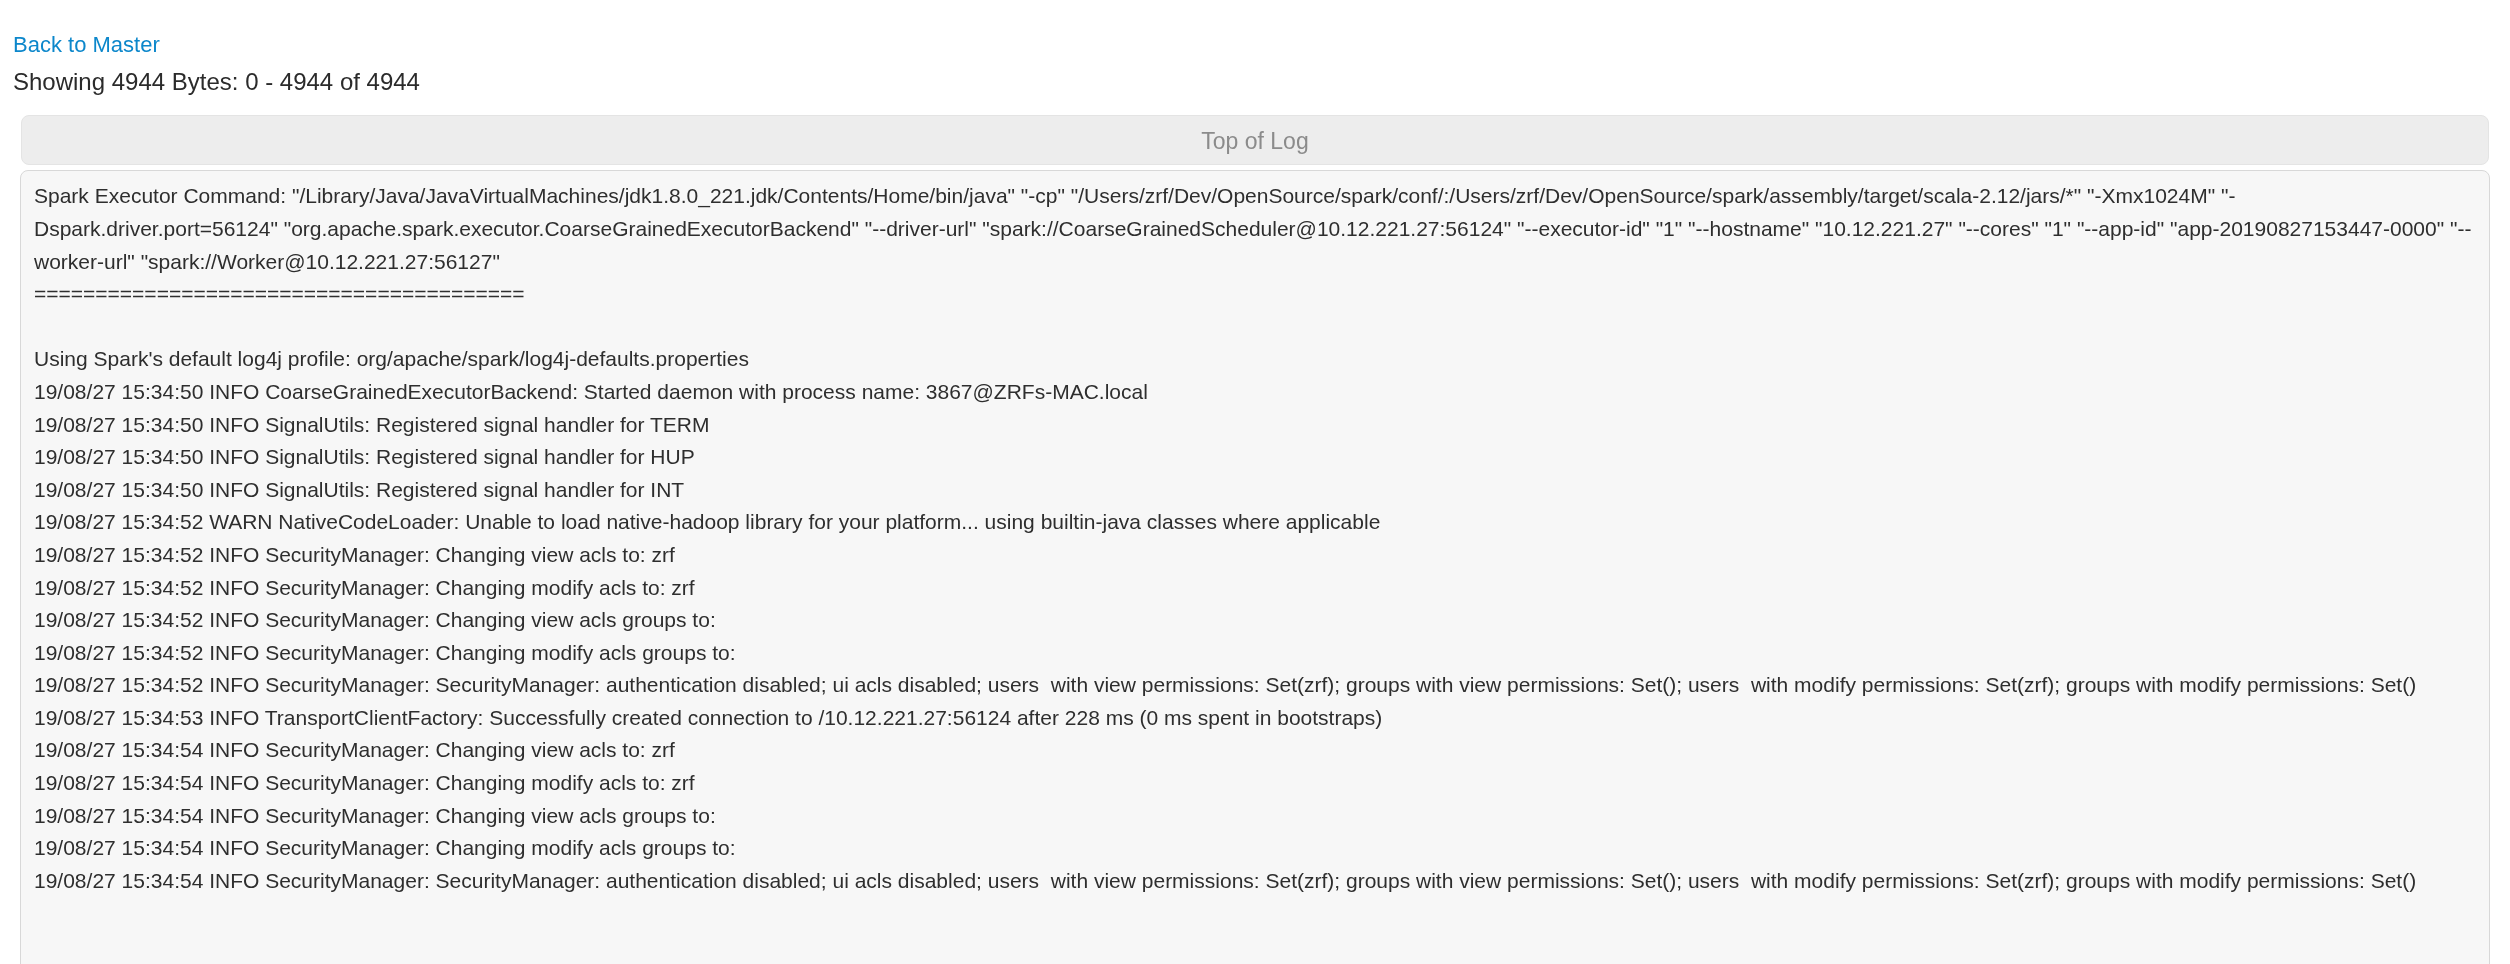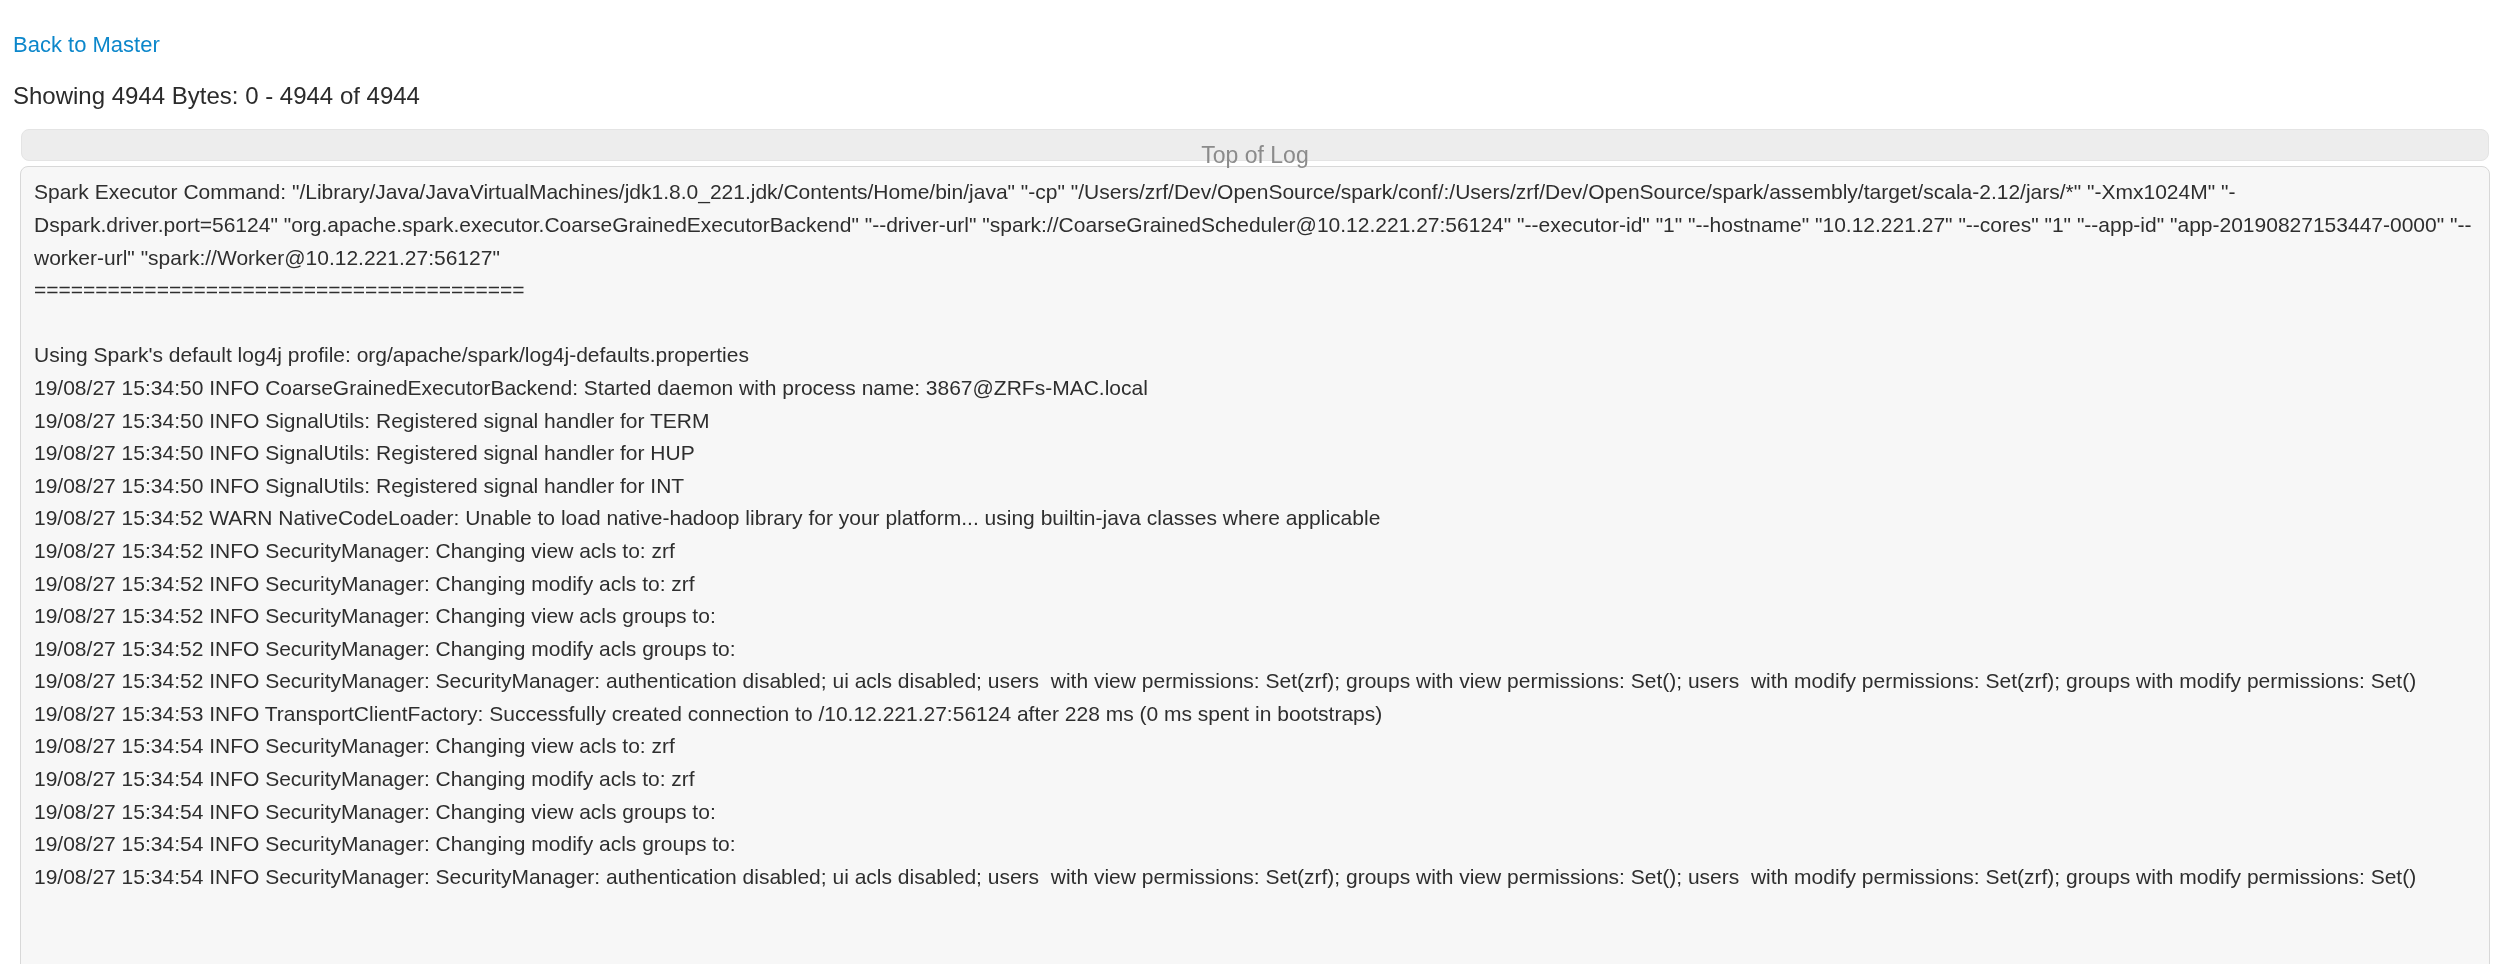--- a/index.html
+++ b/index.html
@@ -18,28 +18,28 @@
   .back-link {
     display: inline-block;
     margin-top: 32px;
     font-size: 22px;
     line-height: 1.2;
     color: #0c87cb;
     text-decoration: none;
     cursor: pointer;
   }
   .byte-info {
-    margin-top: 24px;
+    margin-top: 10px;
     font-size: 24px;
     font-weight: 400;
     color: #2b2b2b;
   }
   .log-nav-bar {
     margin: 19px 8px 0 8px;
-    height: 32px;
+    height: 50px;
     line-height: 50px;
     text-align: center;
     background: #ededed;
     border: 1px solid #e4e4e4;
     border-radius: 8px;
     font-size: 23px;
     color: #8b8b8b;
   }
   .log-box {
     margin: 5px 7px 0 7px;

